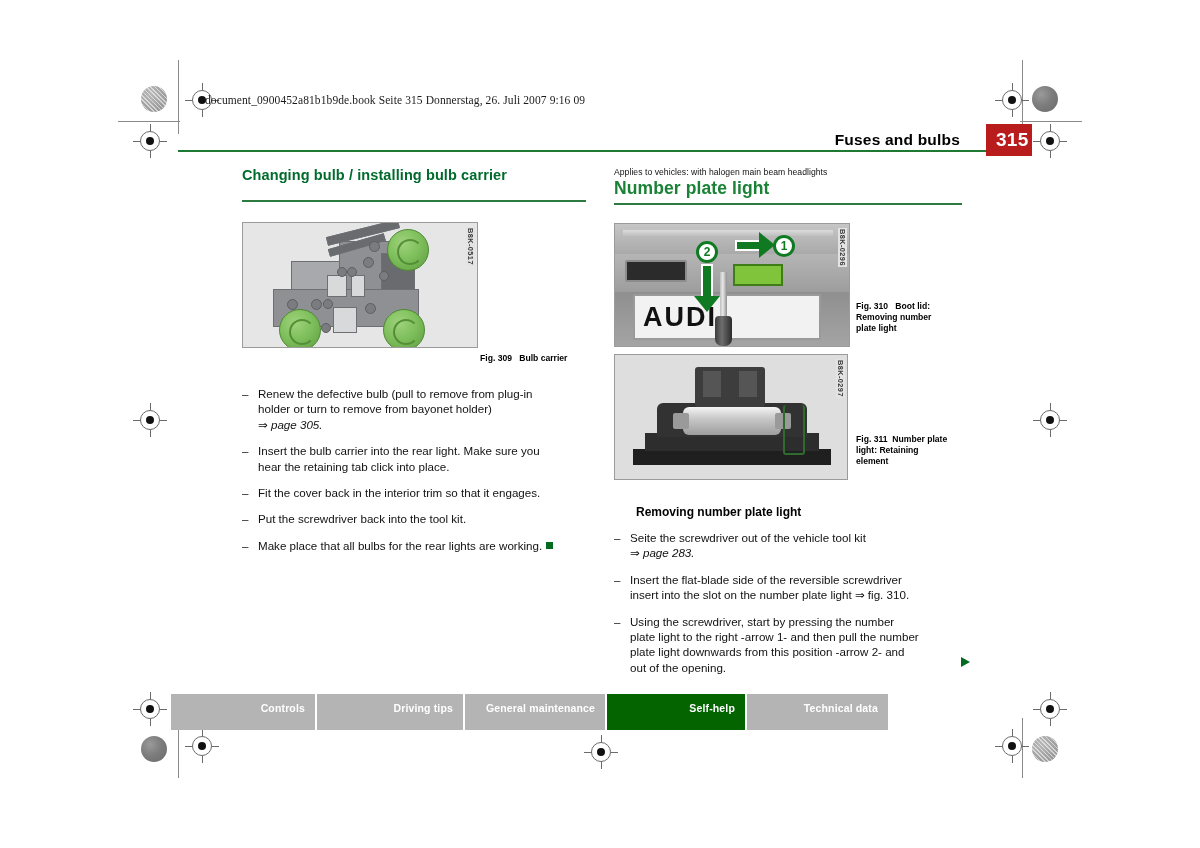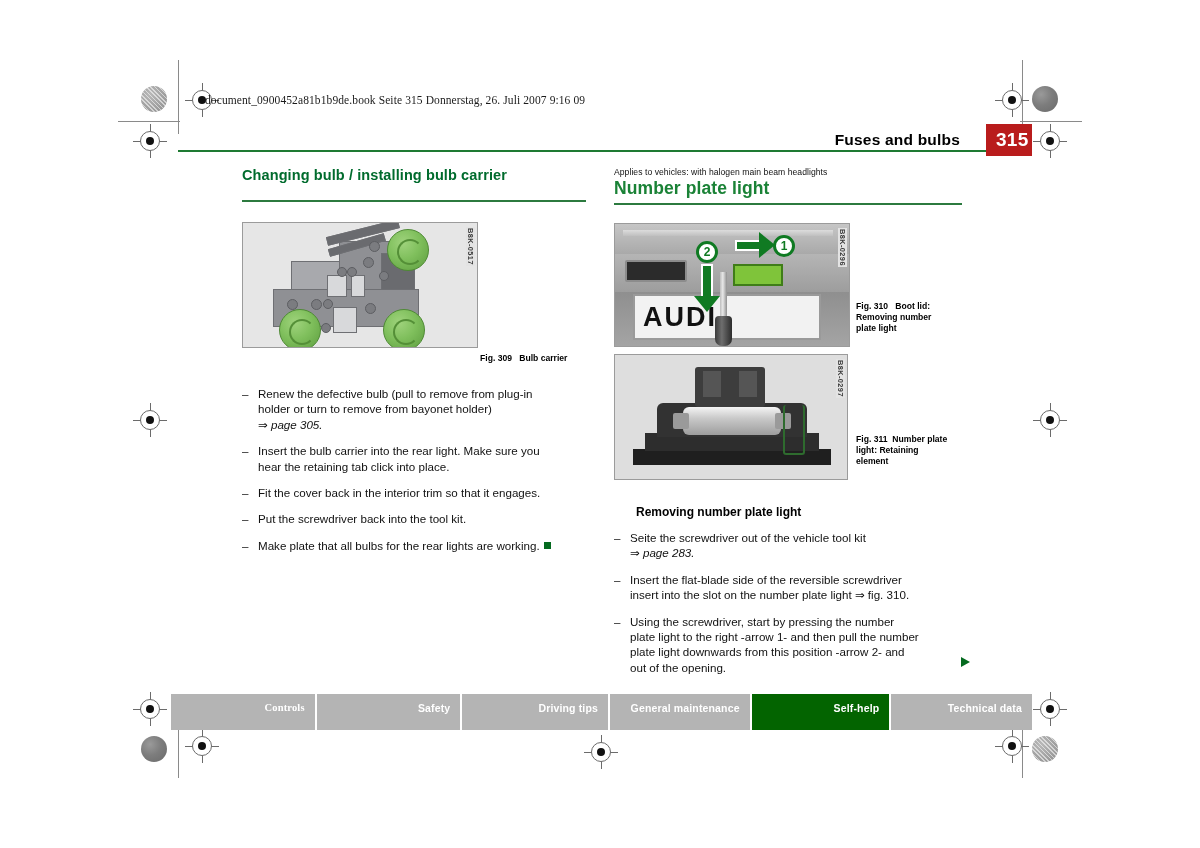--- a/index.html
+++ b/index.html
@@ -462,21 +462,21 @@
       <div class="dashitem">
         <span class="dash">–</span>
         <span class="dashbody">
           <span>Put the screwdriver back into the tool kit.</span>
         </span>
       </div>
 
       <div class="dashitem">
         <span class="dash">–</span>
         <span class="dashbody">
-          <span>Make plate that all bulbs for the rear lights are working.</span><span class="endsquare"></span>
+          <span>Make place that all bulbs for the rear lights are working.</span><span class="endsquare"></span>
         </span>
       </div>
 
     </div>
   </div>
 
   <div class="col" style="left:614px; top:167px; width:348px;">
 
     <div class="applies">Applies to vehicles: with halogen main beam headlights</div>
     <div class="sec-h1">Number plate light</div>
@@ -567,25 +567,22 @@
           <span>plate light downwards from this position -arrow 2- and</span><br>
           <span>out of the opening.</span>
         </span>
       </div>
     </div>
   </div>
 
   <div class="contarrow" style="left:961px; top:657px;"></div>
 
   <div class="tabbar" style="left:171px; top:694px; width:861px; height:36px;">
-    <div class="tab" style="width:146px;font-family:Liberation Serif, serif;">
+    <div class="tab" style="width:146px;">
       <span>Controls</span>
-    </div>
-    <div class="tab" style="width:146px;">
-      <span>Safety</span>
     </div>
     <div class="tab" style="width:148px;">
       <span>Driving tips</span>
     </div>
     <div class="tab" style="width:142px;">
       <span>General maintenance</span>
     </div>
     <div class="tab active" style="width:140px;">
       <span>Self-help</span>
     </div>

